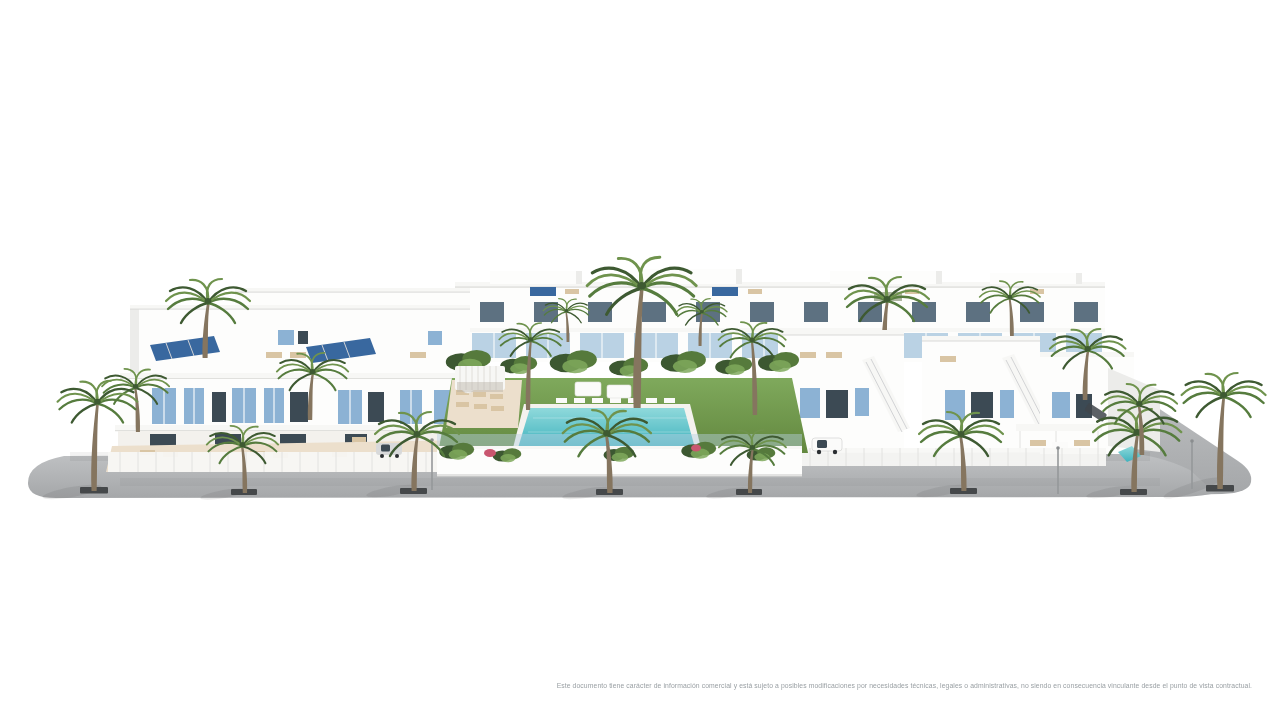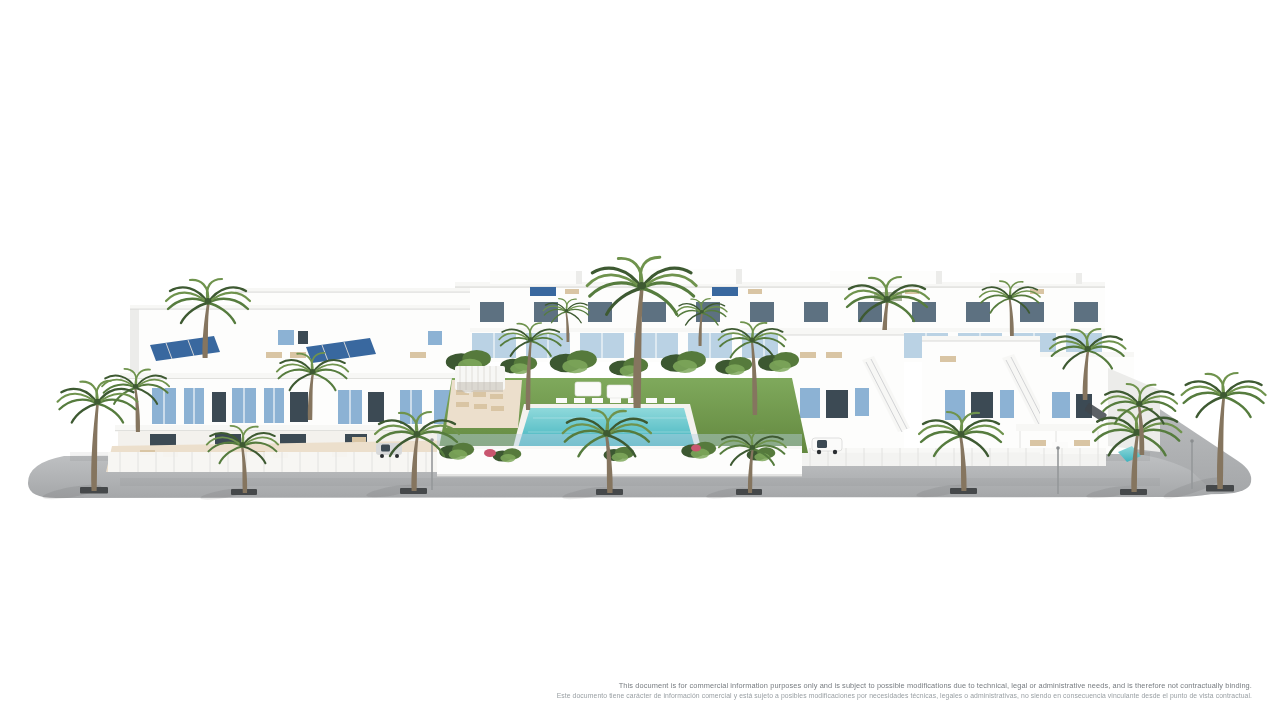--- a/index.html
+++ b/index.html
@@ -381,16 +381,15 @@
       <use href="#palm" transform="translate(750,493) scale(0.8)"></use>
       <use href="#palm" transform="translate(964,491) scale(-1,1)"></use>
       <use href="#palm" transform="translate(1134,492) scale(1.05)"></use>
       <use href="#palm" transform="translate(1142,455) scale(-0.9,0.9)"></use>
       <use href="#palmTall" transform="translate(1220,489) scale(1)"></use>
     </g>
   </g>
 </svg>
 
 <div class="disclaimer">
-  <div class="en">This document is for commercial information purposes only and is subject to possible modifications due to technical, legal or administrative needs, and is therefore not contractually binding.</div>
   <div class="es">Este documento tiene carácter de información comercial y está sujeto a posibles modificaciones por necesidades técnicas, legales o administrativas, no siendo en consecuencia vinculante desde el punto de vista contractual.</div>
 </div>
 </div>
 
 </body></html>

